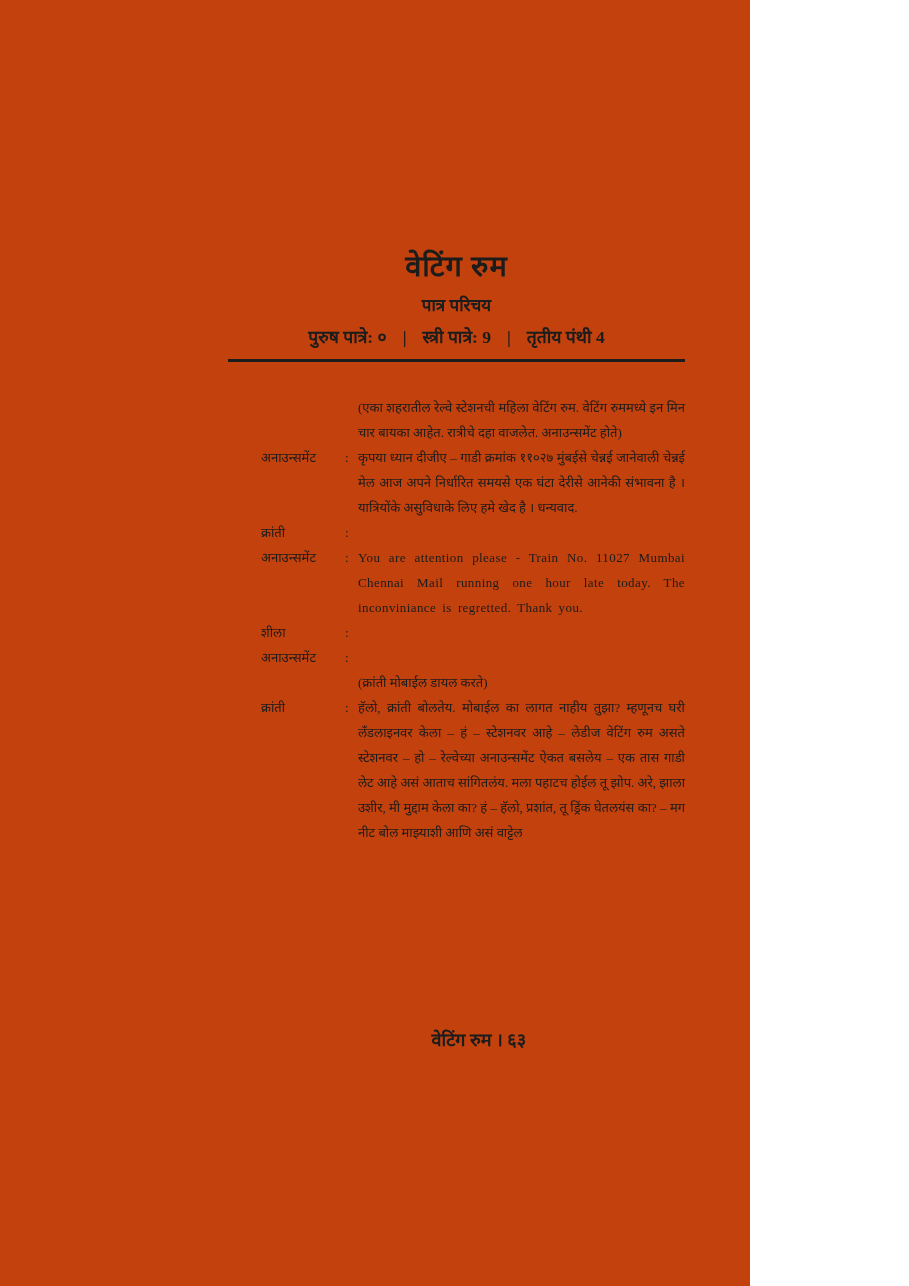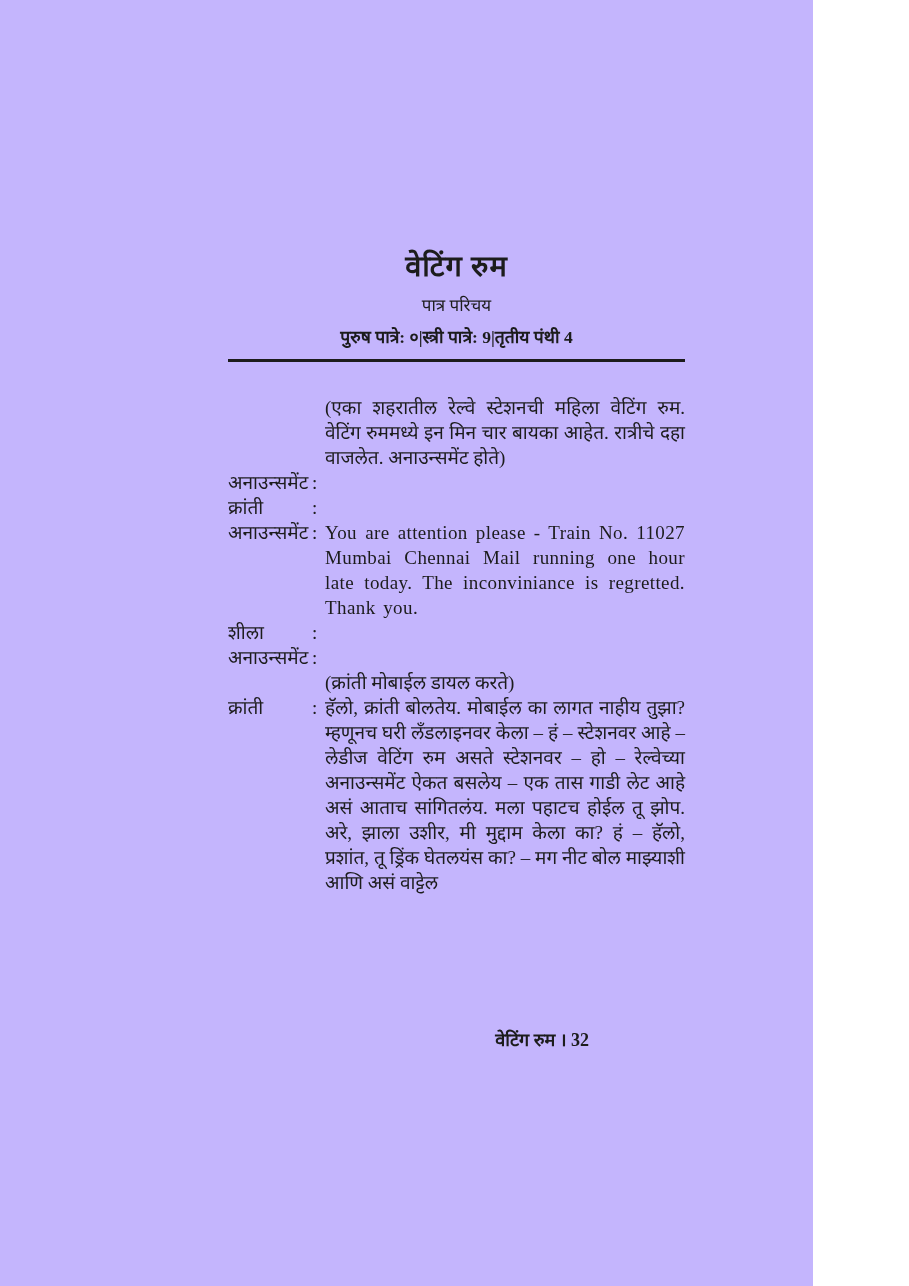--- a/index.html
+++ b/index.html
@@ -2,23 +2,23 @@
 <html lang="mr"><head>
 <meta charset="utf-8">
 <style>
   html, body {
     margin: 0;
     padding: 0;
     background: #ffffff;
   }
   .page {
     position: relative;
-    width: 813px;
+    width: 750px;
     height: 1286px;
-    background: #c4b5fd;
+    background: #c2410c;
     font-family: "Liberation Serif", "DejaVu Serif", serif;
     color: #1c1c1c;
     overflow: hidden;
   }
   .content {
     position: absolute;
     left: 228px;
     top: 248px;
     width: 457px;
   }
@@ -26,41 +26,43 @@
     text-align: center;
     font-size: 29px;
     line-height: 36px;
     font-weight: bold;
     letter-spacing: 1px;
   }
   .subtitle {
     text-align: center;
     font-size: 17px;
     line-height: 22px;
-    font-weight: normal;
+    font-weight: bold;
     margin-top: 11px;
   }
   .cast-line {
     display: flex;
     justify-content: center;
     align-items: baseline;
+    gap: 16px;
     font-size: 17.5px;
     line-height: 24px;
     font-weight: bold;
     margin-top: 8px;
   }
   .rule {
     height: 2.5px;
     background: #1c1c1c;
     margin-top: 10px;
   }
   .script {
     margin-top: 33px;
-    font-size: 19px;
+    font-size: 13px;
     line-height: 25px;
+    margin-left: 33px;
   }
   .row {
     display: flex;
     align-items: flex-start;
   }
   .speaker {
     width: 84px;
     flex: none;
     white-space: nowrap;
   }
@@ -109,20 +111,21 @@
 
       <div class="row">
         <div class="speaker"></div>
         <div class="colon"></div>
         <div class="text">(एका शहरातील रेल्वे स्टेशनची महिला वेटिंग रुम. वेटिंग रुममध्ये इन मिन चार बायका आहेत. रात्रीचे दहा वाजलेत. अनाउन्समेंट होते)</div>
       </div>
 
       <div class="row">
         <div class="speaker">अनाउन्समेंट</div>
         <div class="colon">:</div>
+        <div class="text">कृपया ध्यान दीजीए – गाडी क्रमांक ११०२७ मुंबईसे चेन्नई जानेवाली चेन्नई मेल आज अपने निर्धारित समयसे एक घंटा देरीसे आनेकी संभावना है । यात्रियोंके असुविधाके लिए हमे खेद है । धन्यवाद.</div>
       </div>
 
       <div class="row">
         <div class="speaker">क्रांती</div>
         <div class="colon">:</div>
       </div>
 
       <div class="row">
         <div class="speaker">अनाउन्समेंट</div>
         <div class="colon">:</div>
@@ -147,14 +150,14 @@
 
       <div class="row">
         <div class="speaker">क्रांती</div>
         <div class="colon">:</div>
         <div class="text">हॅलो, क्रांती बोलतेय. मोबाईल का लागत नाहीय तुझा? म्हणूनच घरी लँडलाइनवर केला – हं – स्टेशनवर आहे – लेडीज वेटिंग रुम असते स्टेशनवर – हो – रेल्वेच्या अनाउन्समेंट ऐकत बसलेय – एक तास गाडी लेट आहे असं आताच सांगितलंय. मला पहाटच होईल तू झोप. अरे, झाला उशीर, मी मुद्दाम केला का? हं – हॅलो, प्रशांत, तू ड्रिंक घेतलयंस का? – मग नीट बोल माझ्याशी आणि असं वाट्टेल</div>
       </div>
 
     </div>
   </div>
 
-  <div class="footer">वेटिंग रुम । 32</div>
+  <div class="footer">वेटिंग रुम । ६३</div>
 </div>
 
 </body></html>

